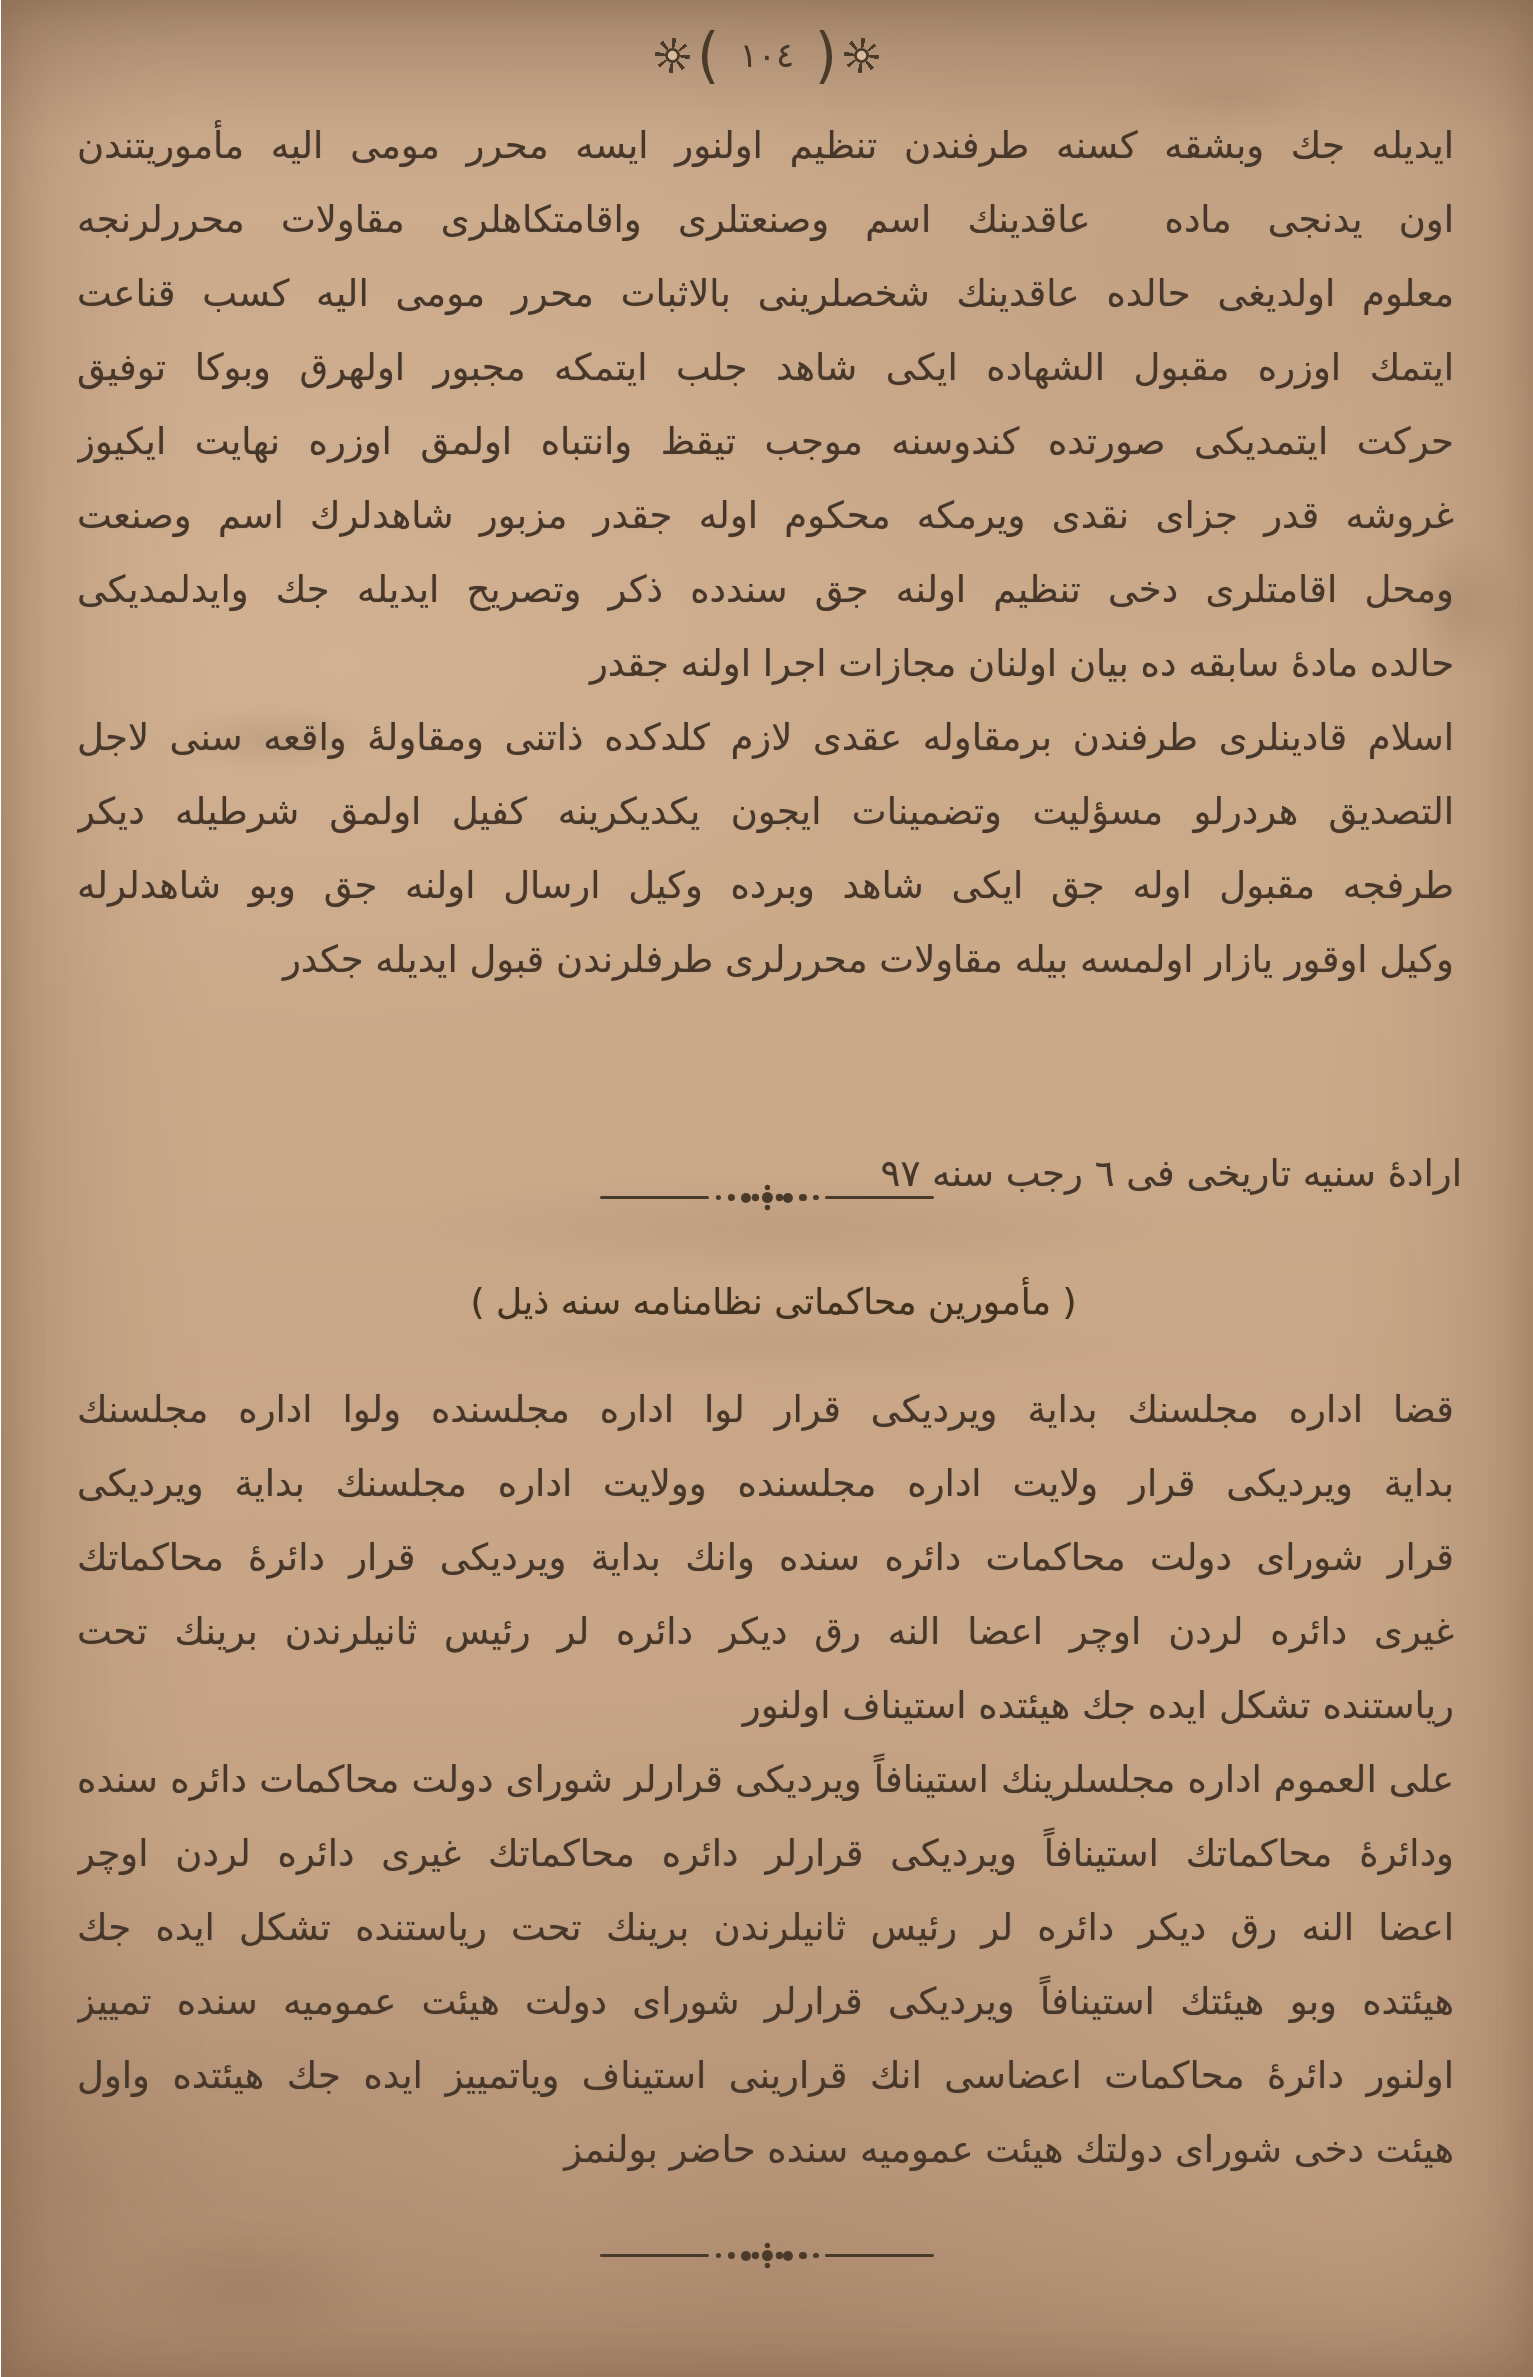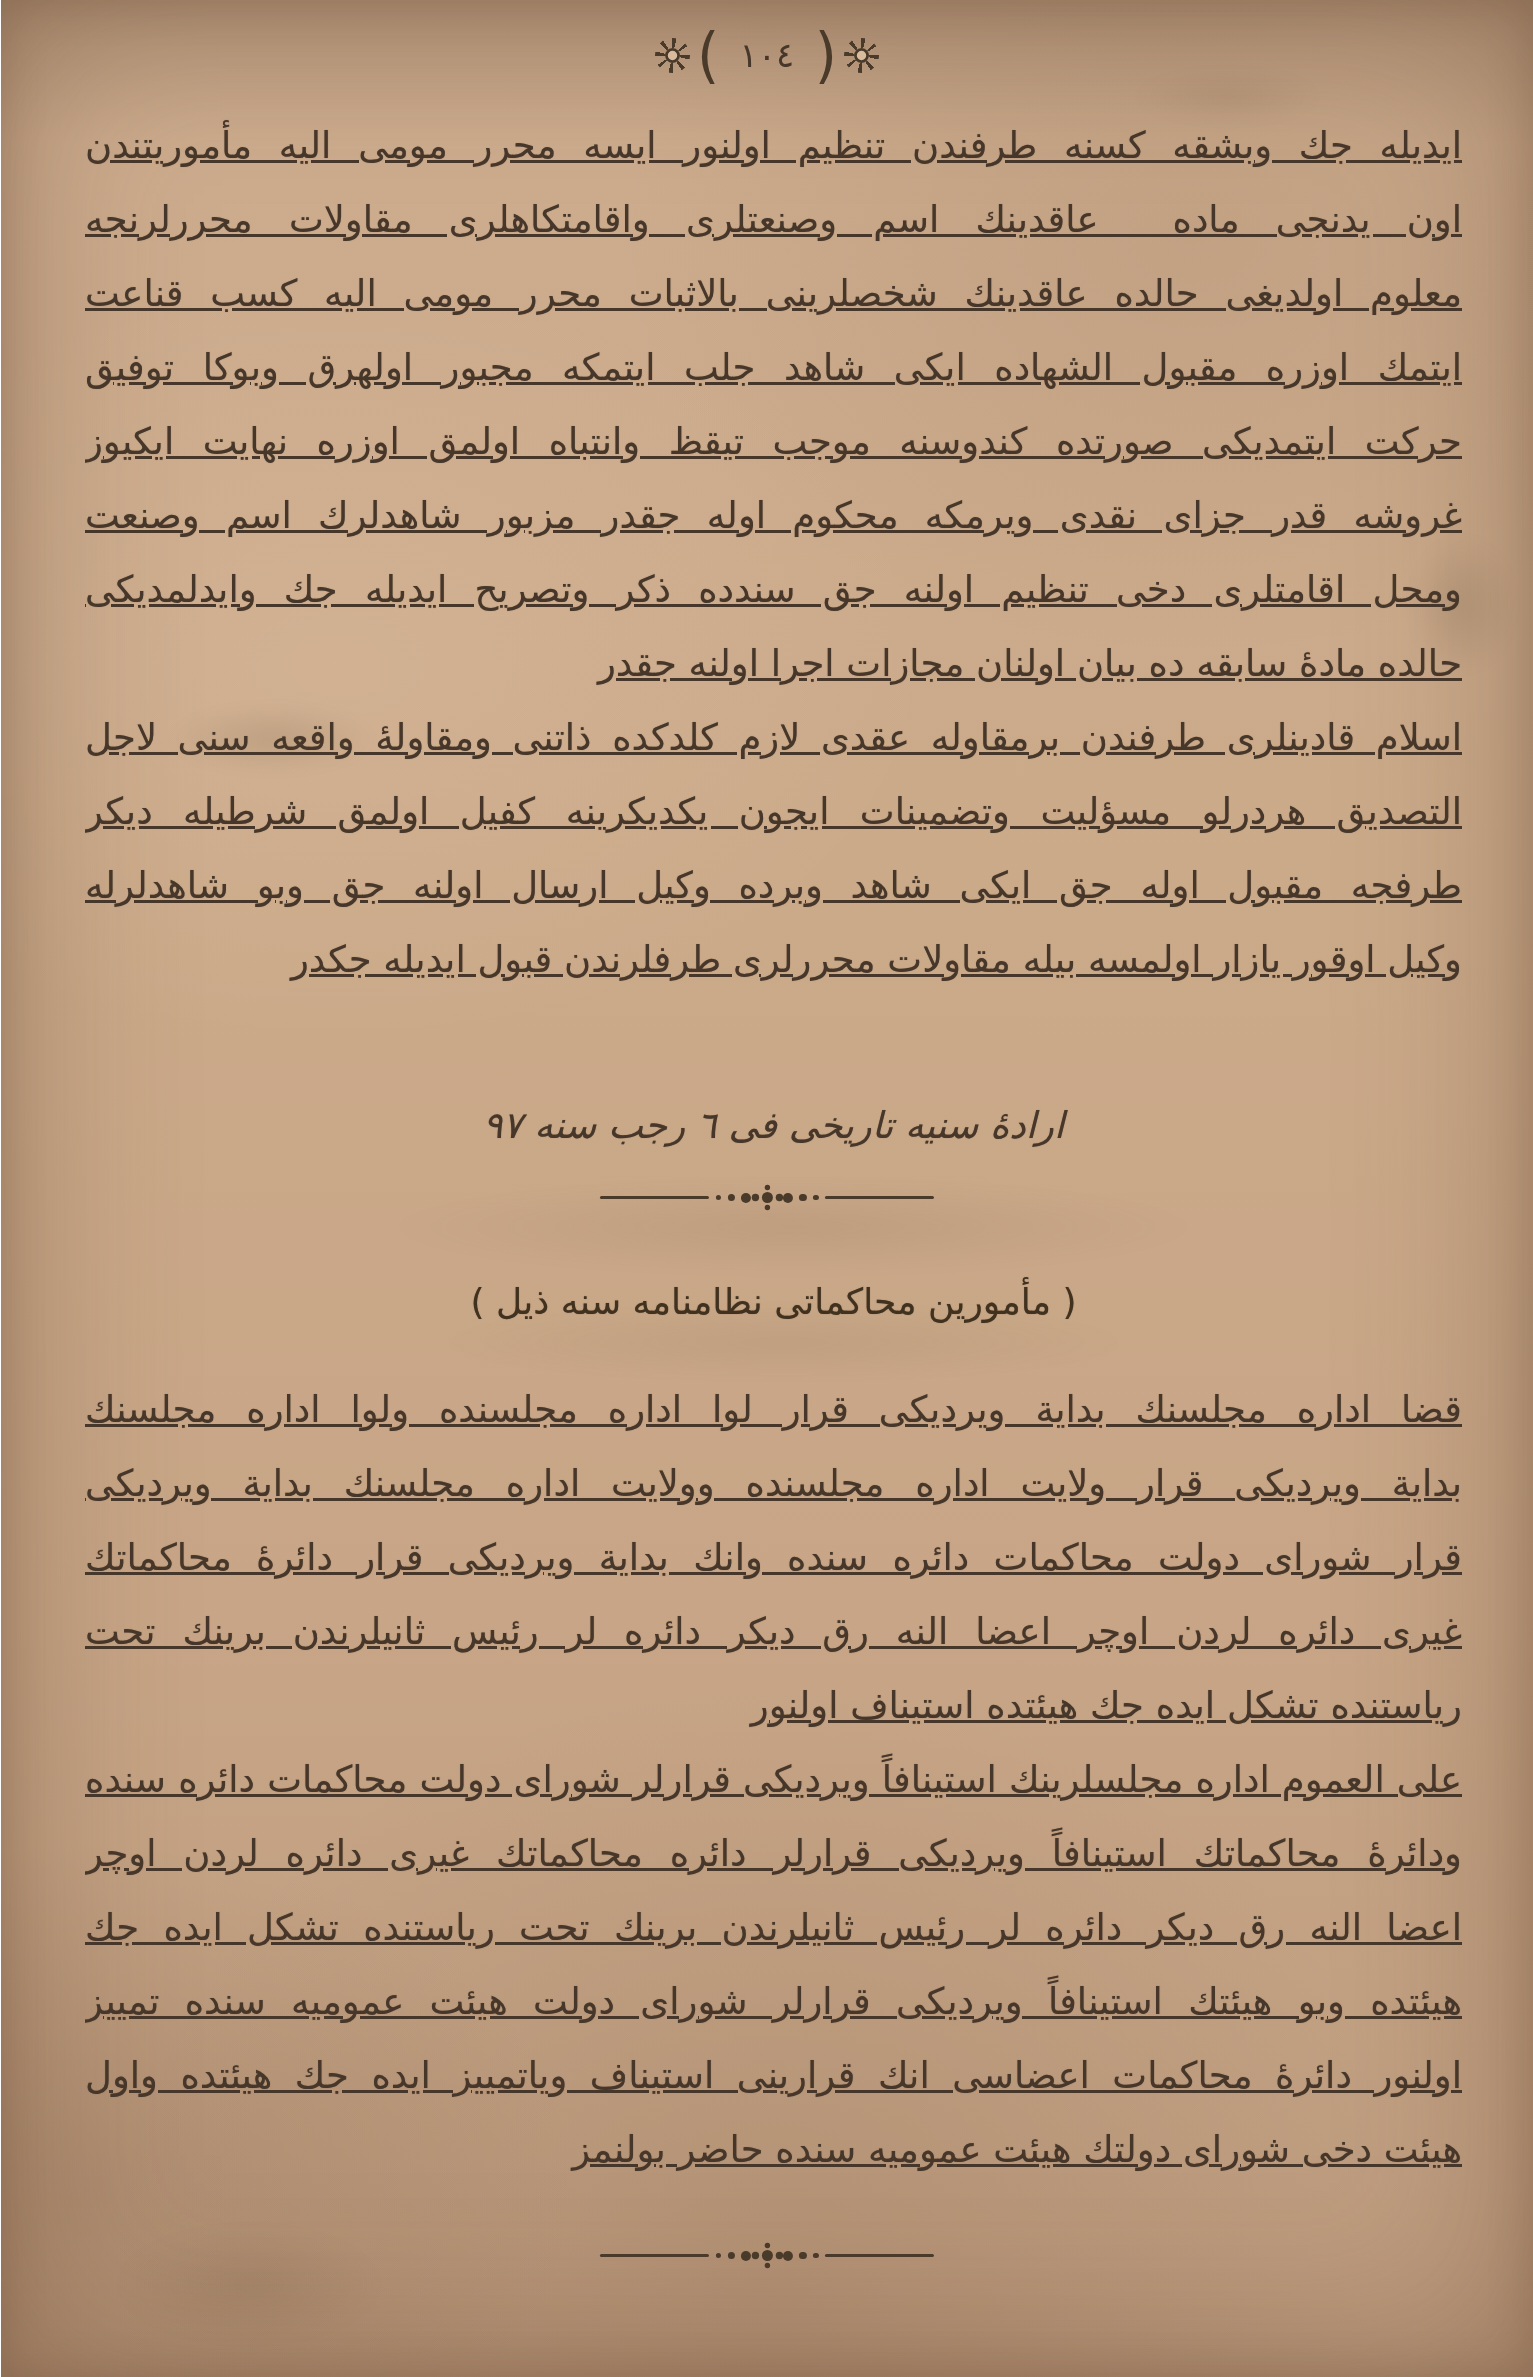--- a/index.html
+++ b/index.html
@@ -39,33 +39,32 @@
     width:35px;height:35px;border-radius:50%;position:relative;flex:0 0 auto;
     background:repeating-conic-gradient(#4a3a2a 0 13deg, rgba(0,0,0,0) 13deg 45deg);
   }
   .burst::after{
     content:"";position:absolute;inset:10px;border-radius:50%;
     background:#d9bc9d;box-shadow:inset 0 0 0 2.8px #4a3a2a;
   }
   .pagenum{font-size:34px;line-height:55px;padding:0 13px;color:#46372a;}
 
   
-  .block{position:absolute;left:85px;width:1377px;direction:rtl;text-decoration:underline;}
+  .block{position:absolute;left:77px;width:1377px;direction:rtl;}
   .tl{
     height:74px;line-height:74px;font-size:37px;overflow:hidden;
     text-align:justify;text-align-last:justify;text-justify:inter-word;
     white-space:pre-wrap;
     text-shadow:0 0 0.9px rgba(62,46,28,.45);
   }
   .tl.end{text-align-last:right;}
   .dateline{
-    position:absolute;left:85px;width:1377px;top:1086px;height:79px;line-height:79px;
-    font-size:37px;text-align:center;direction:rtl;
+    position:absolute;left:85px;width:1377px;top:1134px;height:79px;line-height:79px;
+    font-size:37px;text-align:right;direction:rtl;
     text-shadow:0 0 0.9px rgba(62,46,28,.45);
-    font-style:italic;
   }
   .heading{
     position:absolute;left:85px;width:1377px;top:1257px;height:89px;line-height:89px;
     font-size:36px;text-align:center;direction:rtl;color:#41321f;
     text-shadow:0 0 0.9px rgba(62,46,28,.5);
   }
 
   
   .divider{
     position:absolute;left:50%;transform:translateX(-50%);

